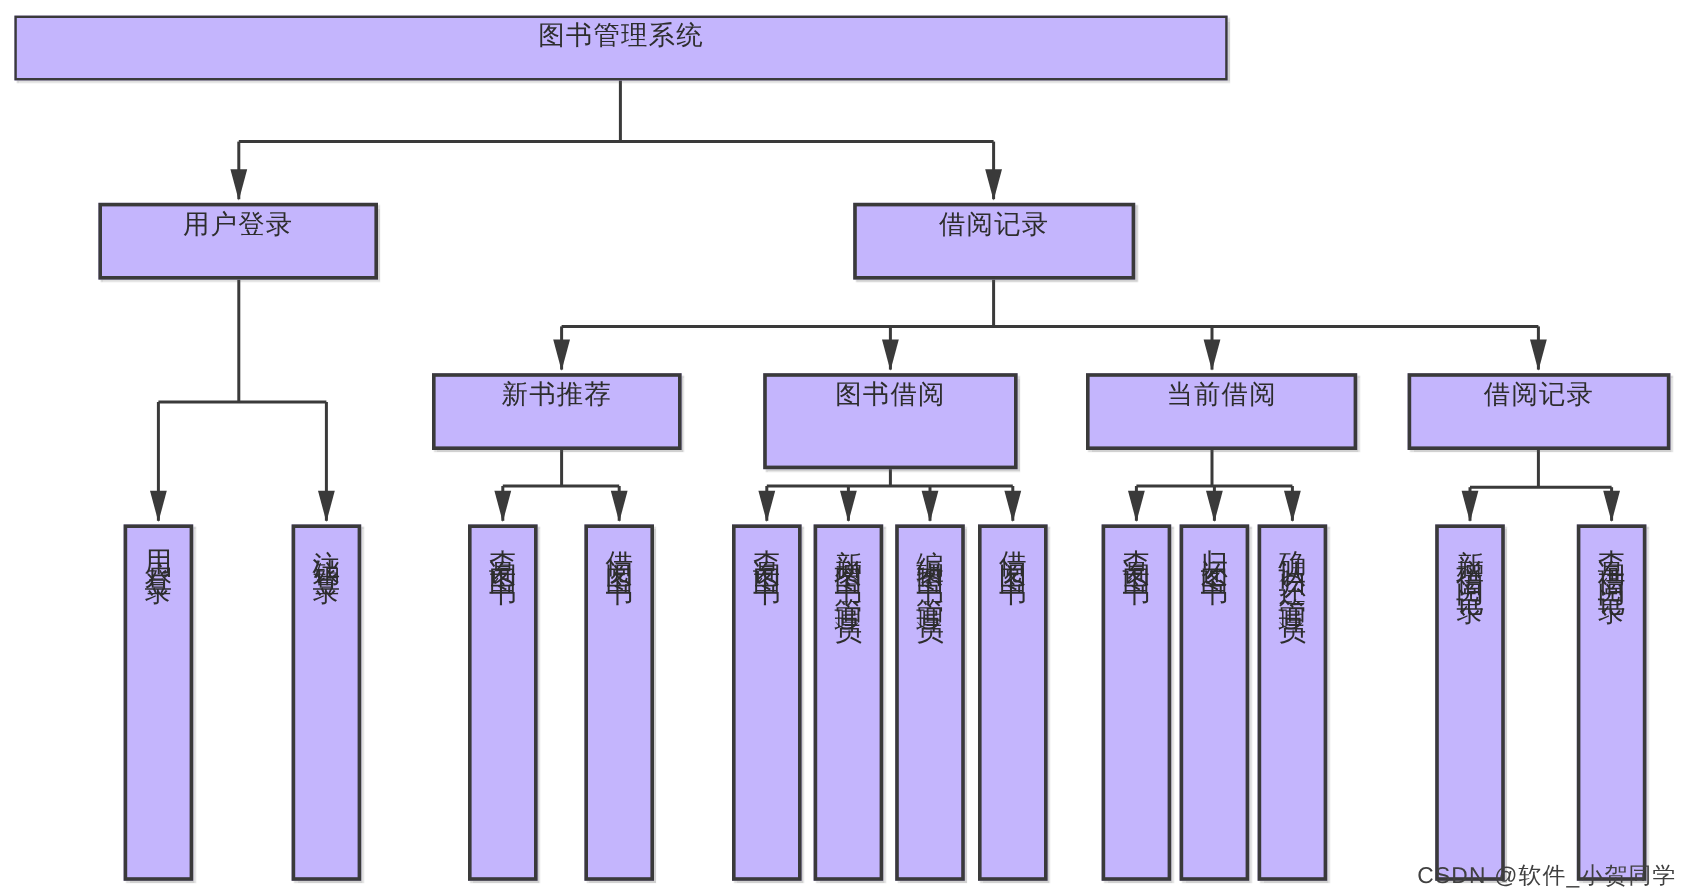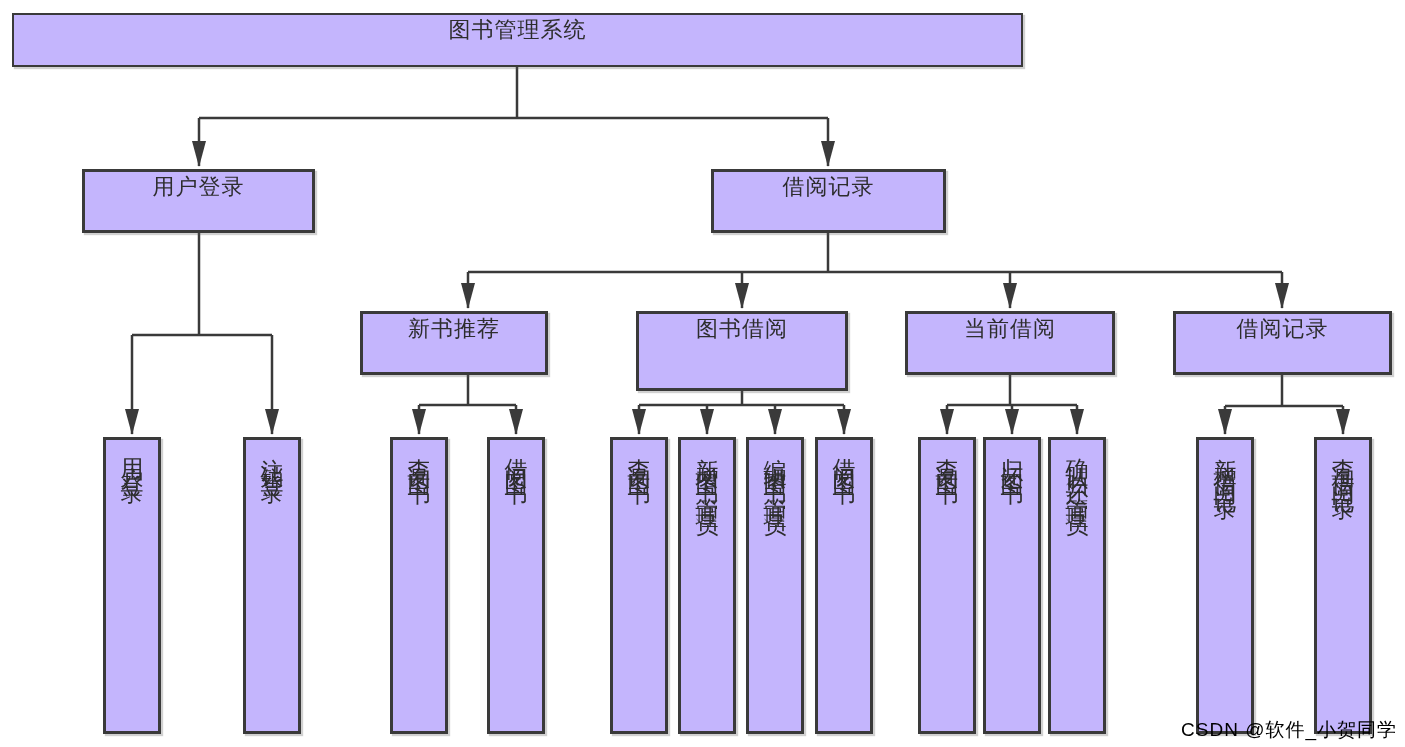--- a/index.html
+++ b/index.html
@@ -36,21 +36,21 @@
     letter-spacing:8px;
     line-height:1;
     color:#2d2d2d;
     max-height:290px;
   }
   .watermark{
     position:absolute;
     right:8px;bottom:4px;
     font-size:19px;
     letter-spacing:1px;
-    color:#000000;
+    color:#404040;
     z-index:5;
     white-space:nowrap;
   }
 </style>
 </head>
 <body>
 
 <div class="canvas">
 
   <svg class="connectors" width="1405" height="747" viewBox="0 0 1405 747">
@@ -107,27 +107,27 @@
     <span class="lbl">图书管理系统</span>
   </div>
 
   <div class="box" style="left:82px;top:169px;width:233px;height:64px">
     <span class="lbl">用户登录</span>
   </div>
   <div class="box" style="left:711px;top:169px;width:235px;height:64px">
     <span class="lbl">借阅记录</span>
   </div>
 
-  <div class="box" style="left:360px;top:311px;width:188px;height:64px">
+  <div class="box" style="left:360px;top:311px;width:208px;height:64px">
     <span class="lbl">新书推荐</span>
   </div>
   <div class="box" style="left:636px;top:311px;width:212px;height:80px">
     <span class="lbl">图书借阅</span>
   </div>
-  <div class="box" style="left:905px;top:311px;width:210px;height:64px">
+  <div class="box" style="left:905px;top:311px;width:226px;height:64px">
     <span class="lbl">当前借阅</span>
   </div>
   <div class="box" style="left:1173px;top:311px;width:219px;height:64px">
     <span class="lbl">借阅记录</span>
   </div>
 
   <div class="box leaf" style="left:103px">
     <span class="vlbl">用户登录</span>
   </div>
   <div class="box leaf" style="left:243px">

